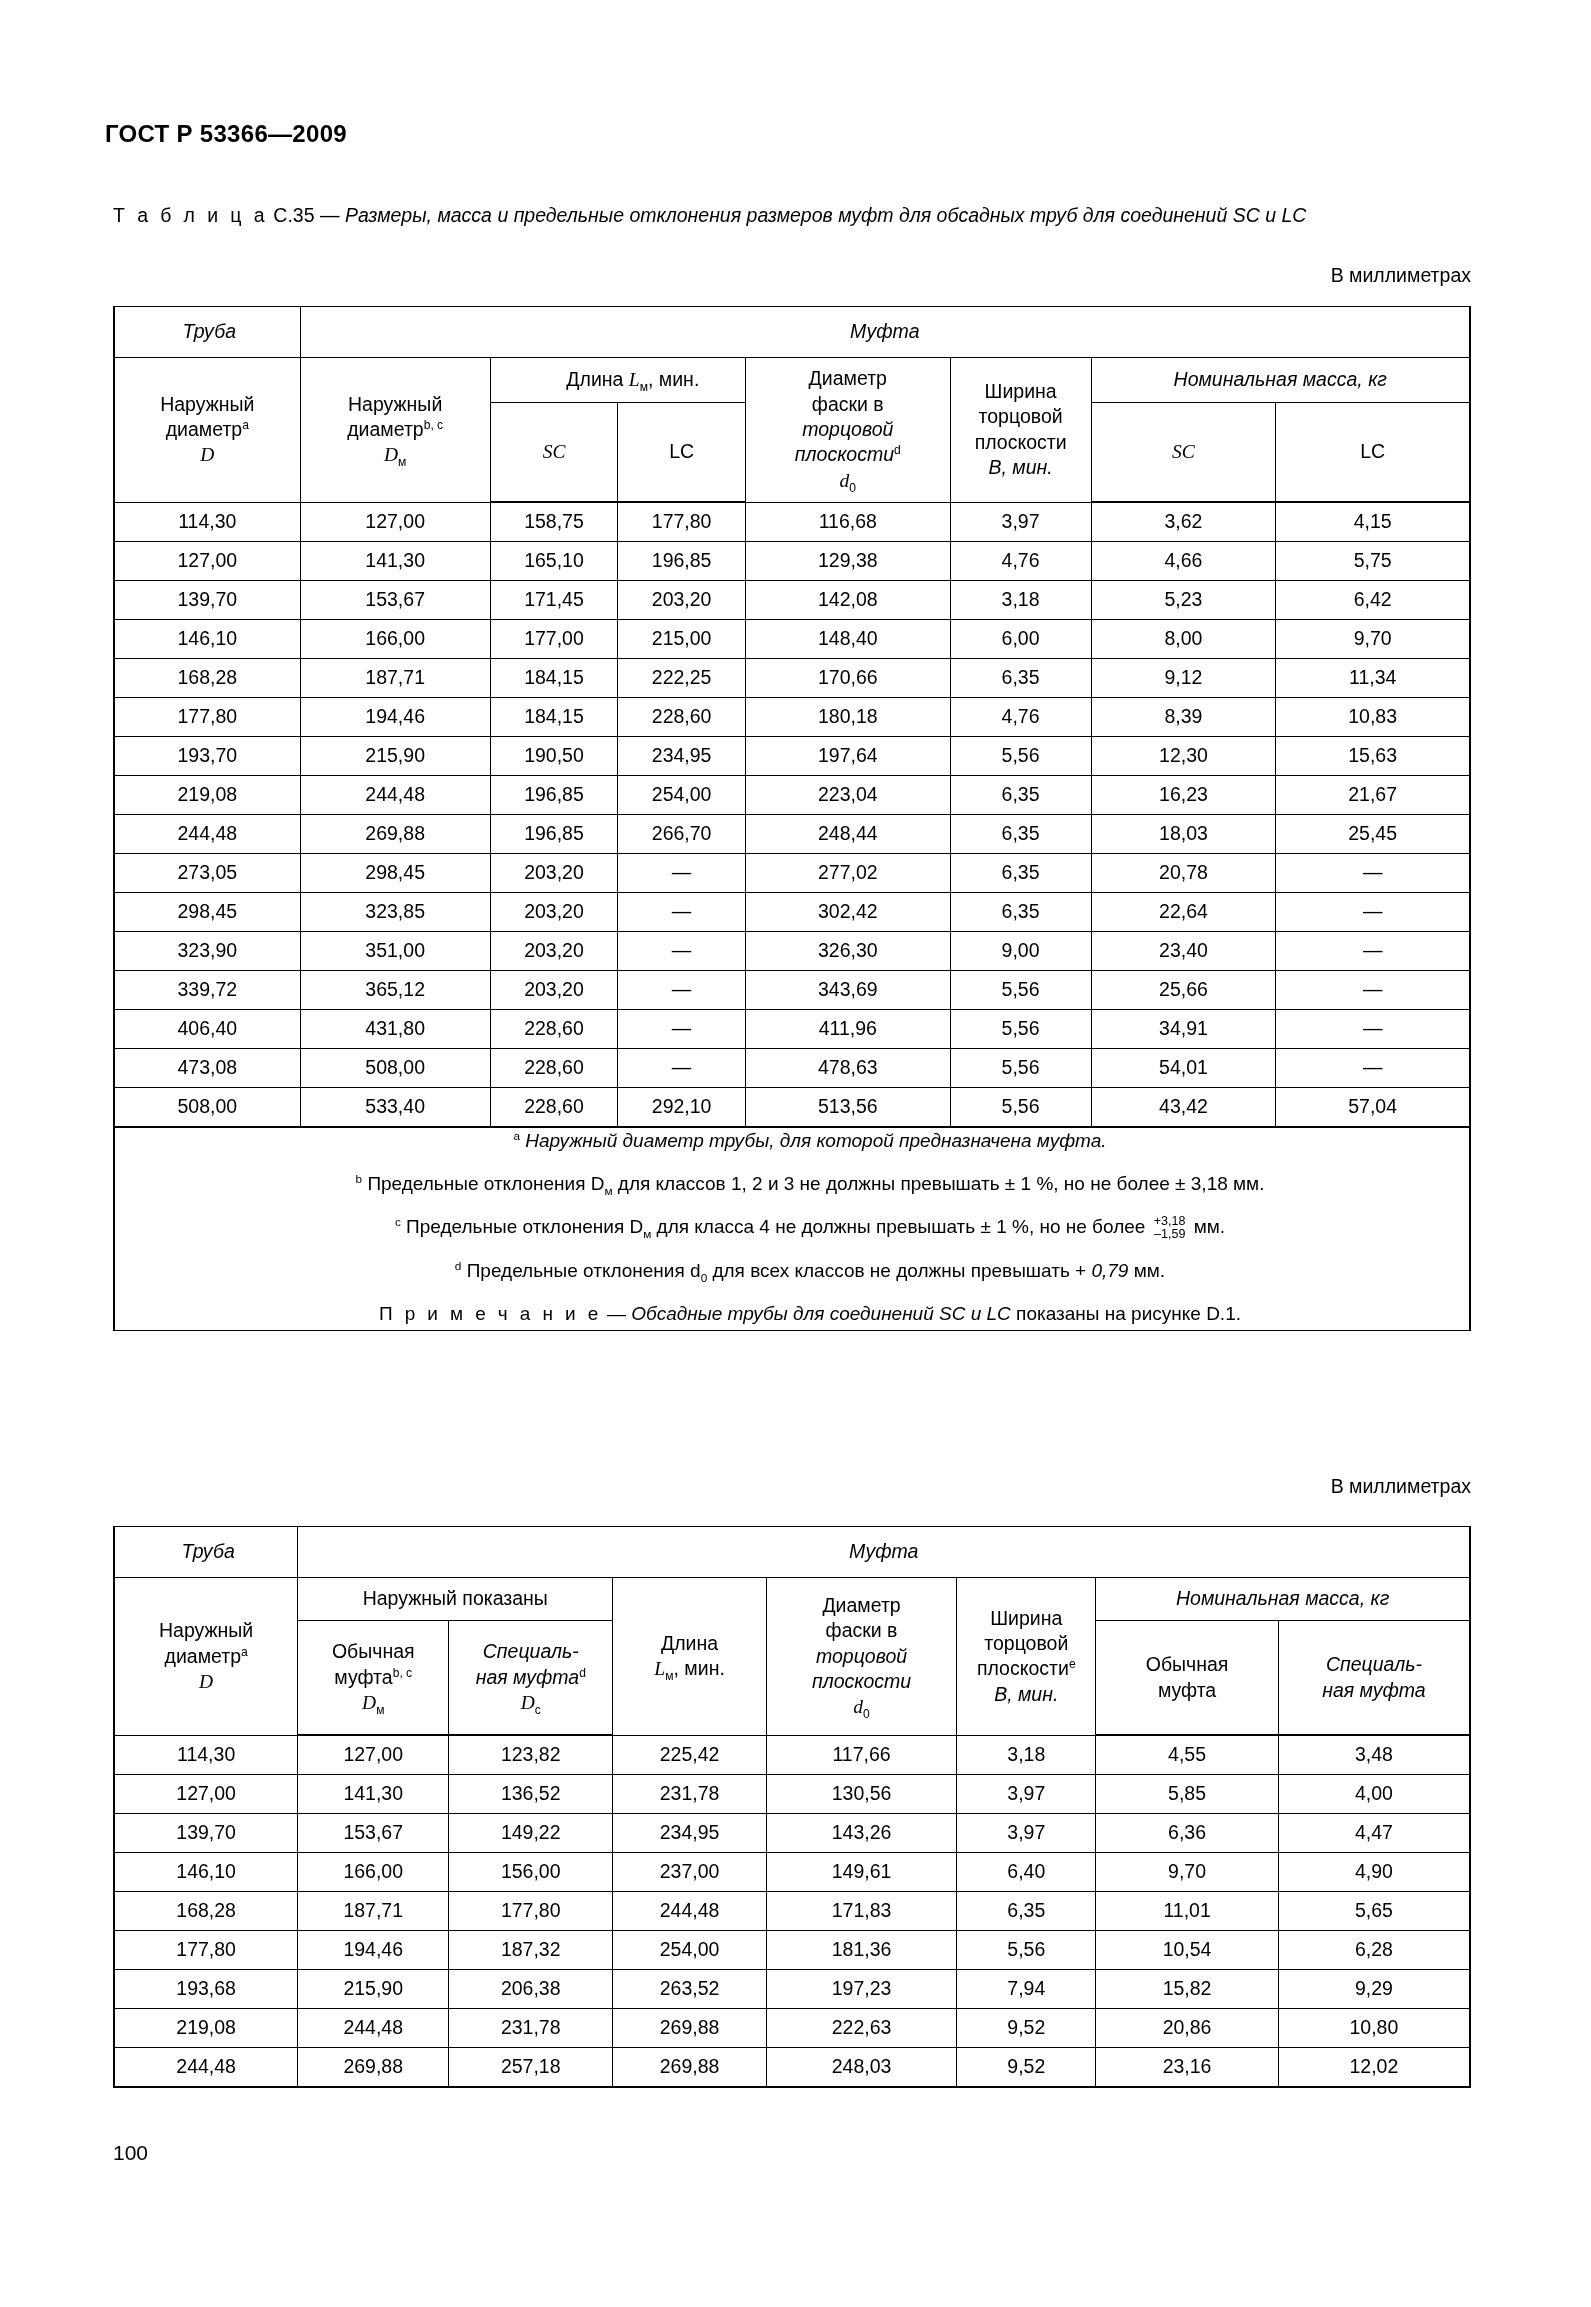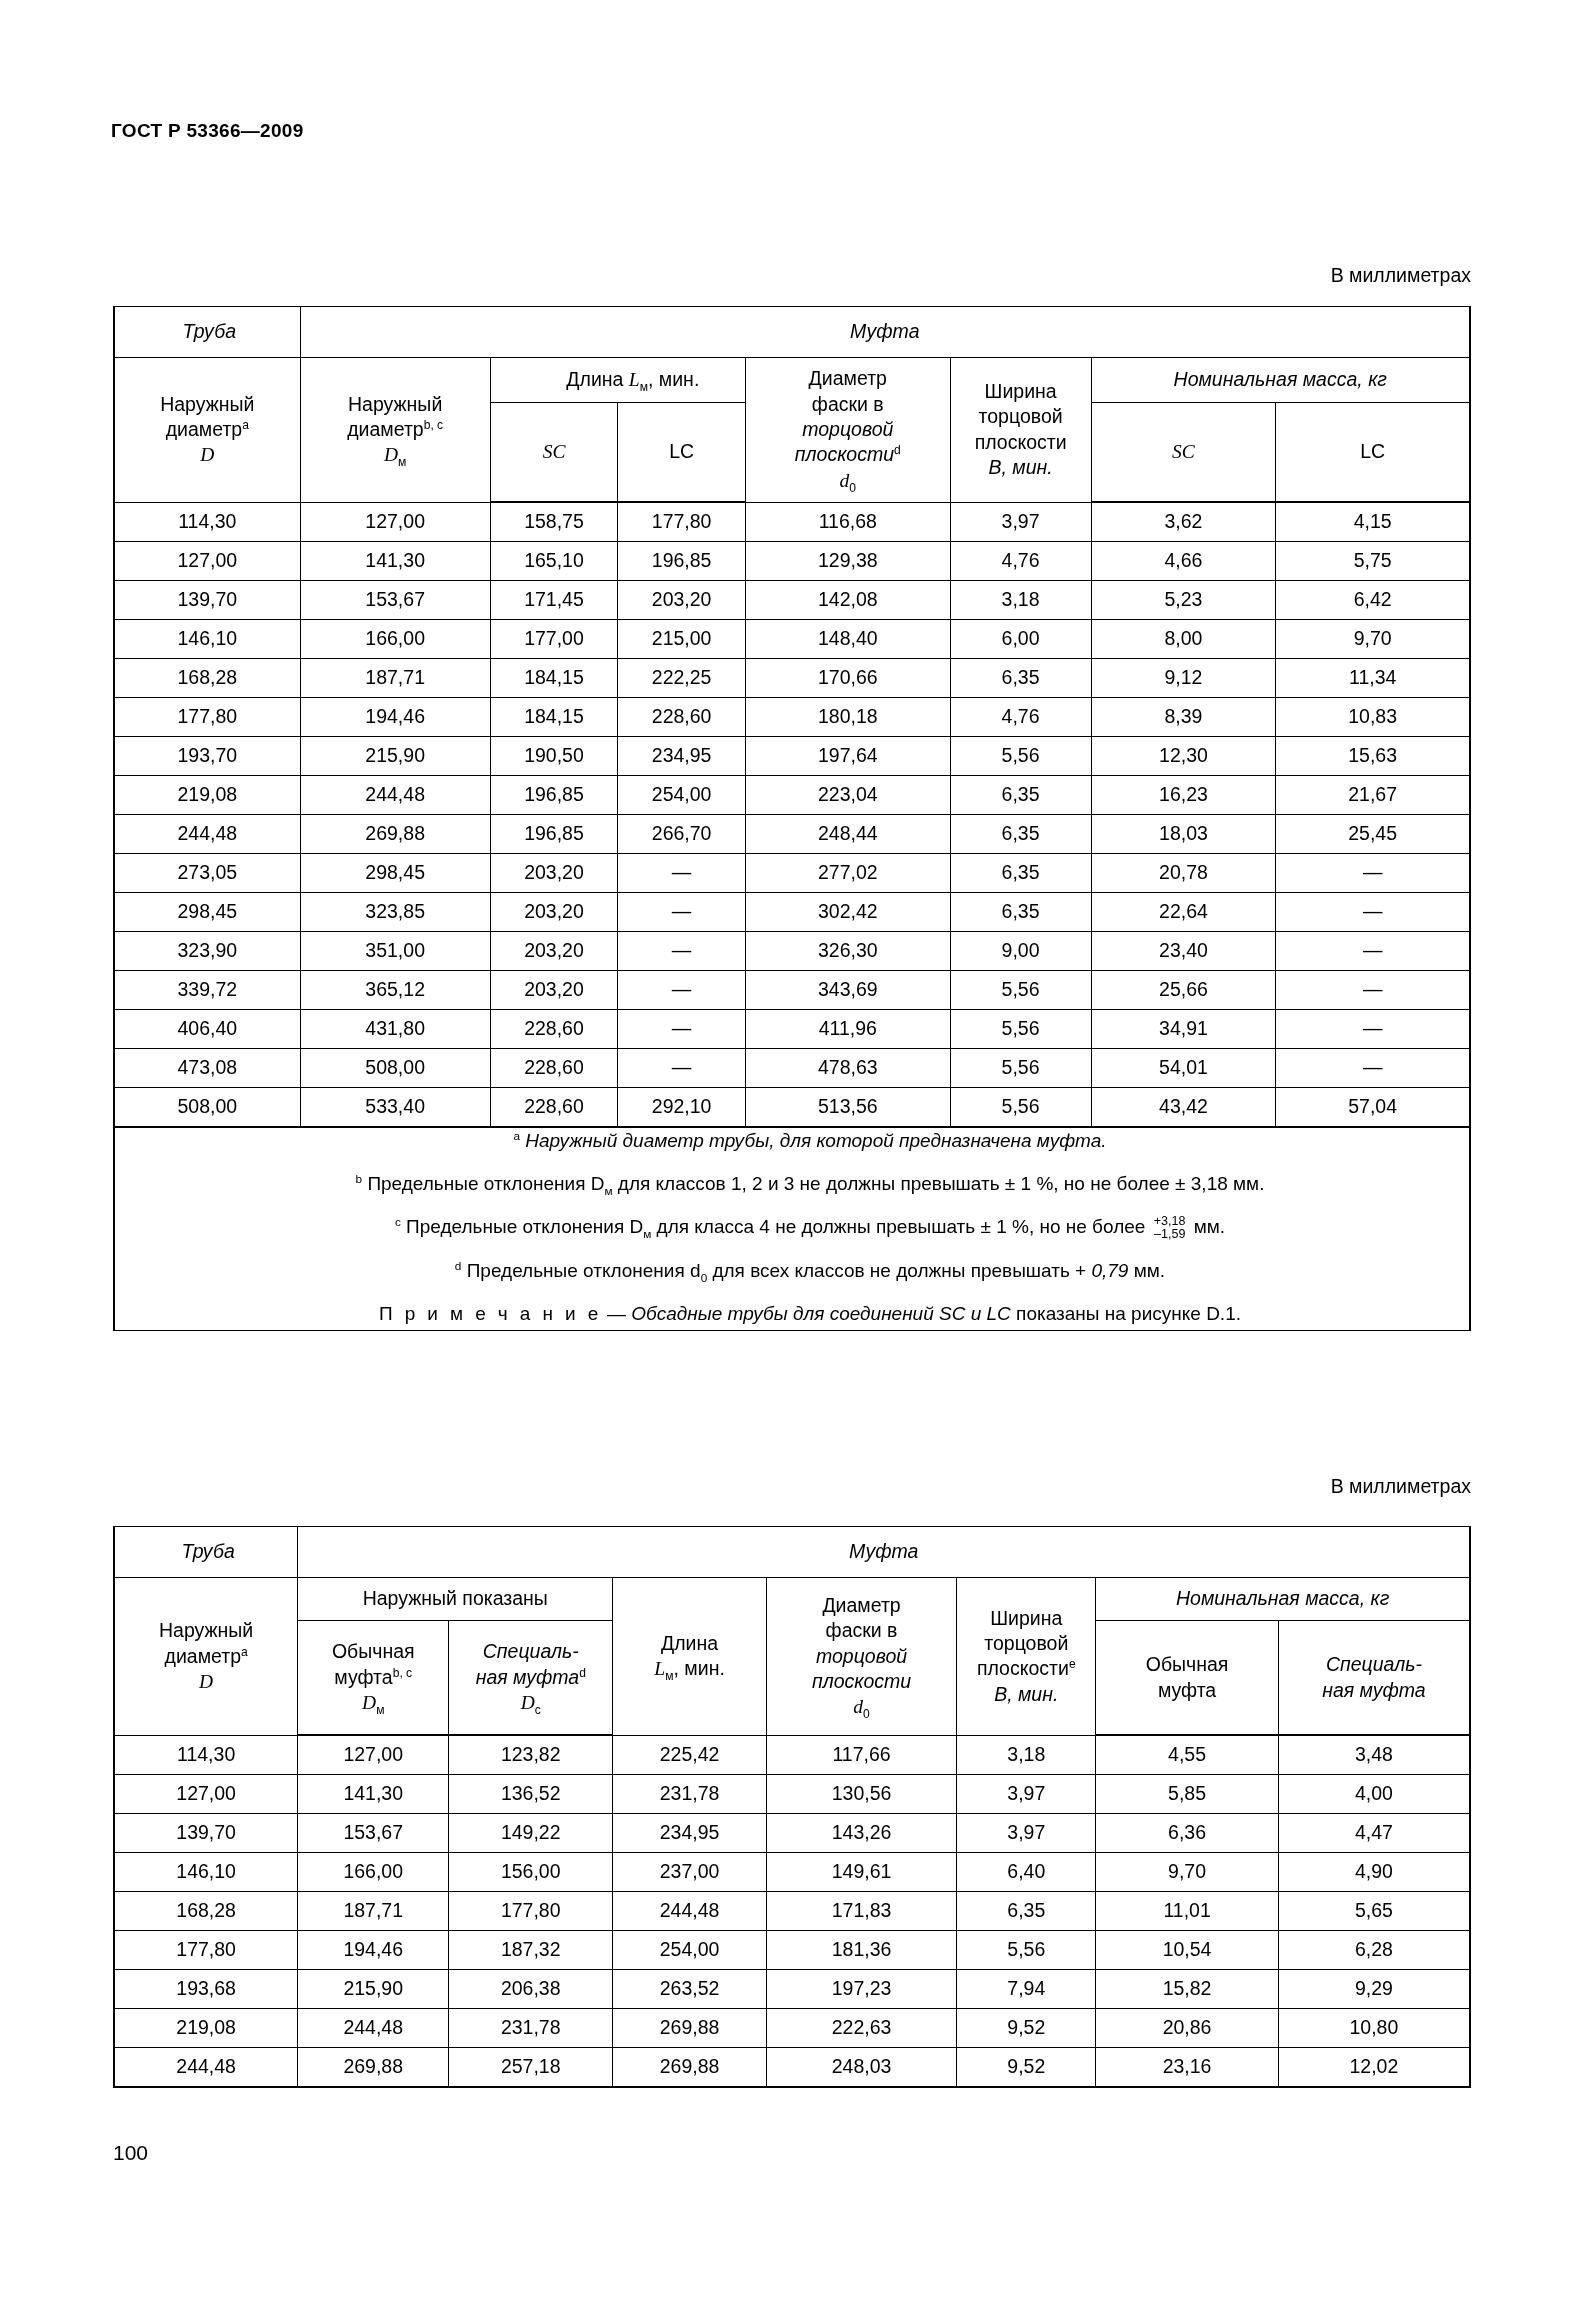--- a/index.html
+++ b/index.html
@@ -17,23 +17,23 @@
     width: 1592px;
     height: 2307px;
     background: #ffffff;
     overflow: hidden;
     box-sizing: border-box;
   }
 
   
   .doc-header {
     position: absolute;
-    left: 111px;
+    left: 105px;
     top: 120px;
-    font-size: 19px;
+    font-size: 24px;
     font-weight: bold;
     letter-spacing: 0.3px;
     text-align: center;
   }
 
   
   .caption {
     position: absolute;
     left: 113px;
     width: 1361px;
@@ -130,20 +130,26 @@
     font-size: 21px;
   }
 </style>
 </head>
 <body>
 
 <div class="page">
 
   <div class="doc-header">ГОСТ Р 53366—2009</div>
 
+  <div class="caption" style="top:201px;">
+    <span class="sp">Т а б л и ц а</span>
+    <span>С.35</span>
+    <span>—</span>
+    <span class="it">Размеры, масса и предельные отклонения размеров муфт  для обсадных труб для соединений SC и LC</span>
+  </div>
   <div class="units" style="left:113px; top:264px; width:1358px;">В миллиметрах</div>
 
   <table class="tbl" id="tbl35" style="left:113px; top:306px; width:1358px;">
     <colgroup>
       <col style="width:140px;">
       <col style="width:143px;">
       <col style="width:96px;">
       <col style="width:96px;">
       <col style="width:154px;">
       <col style="width:106px;">

